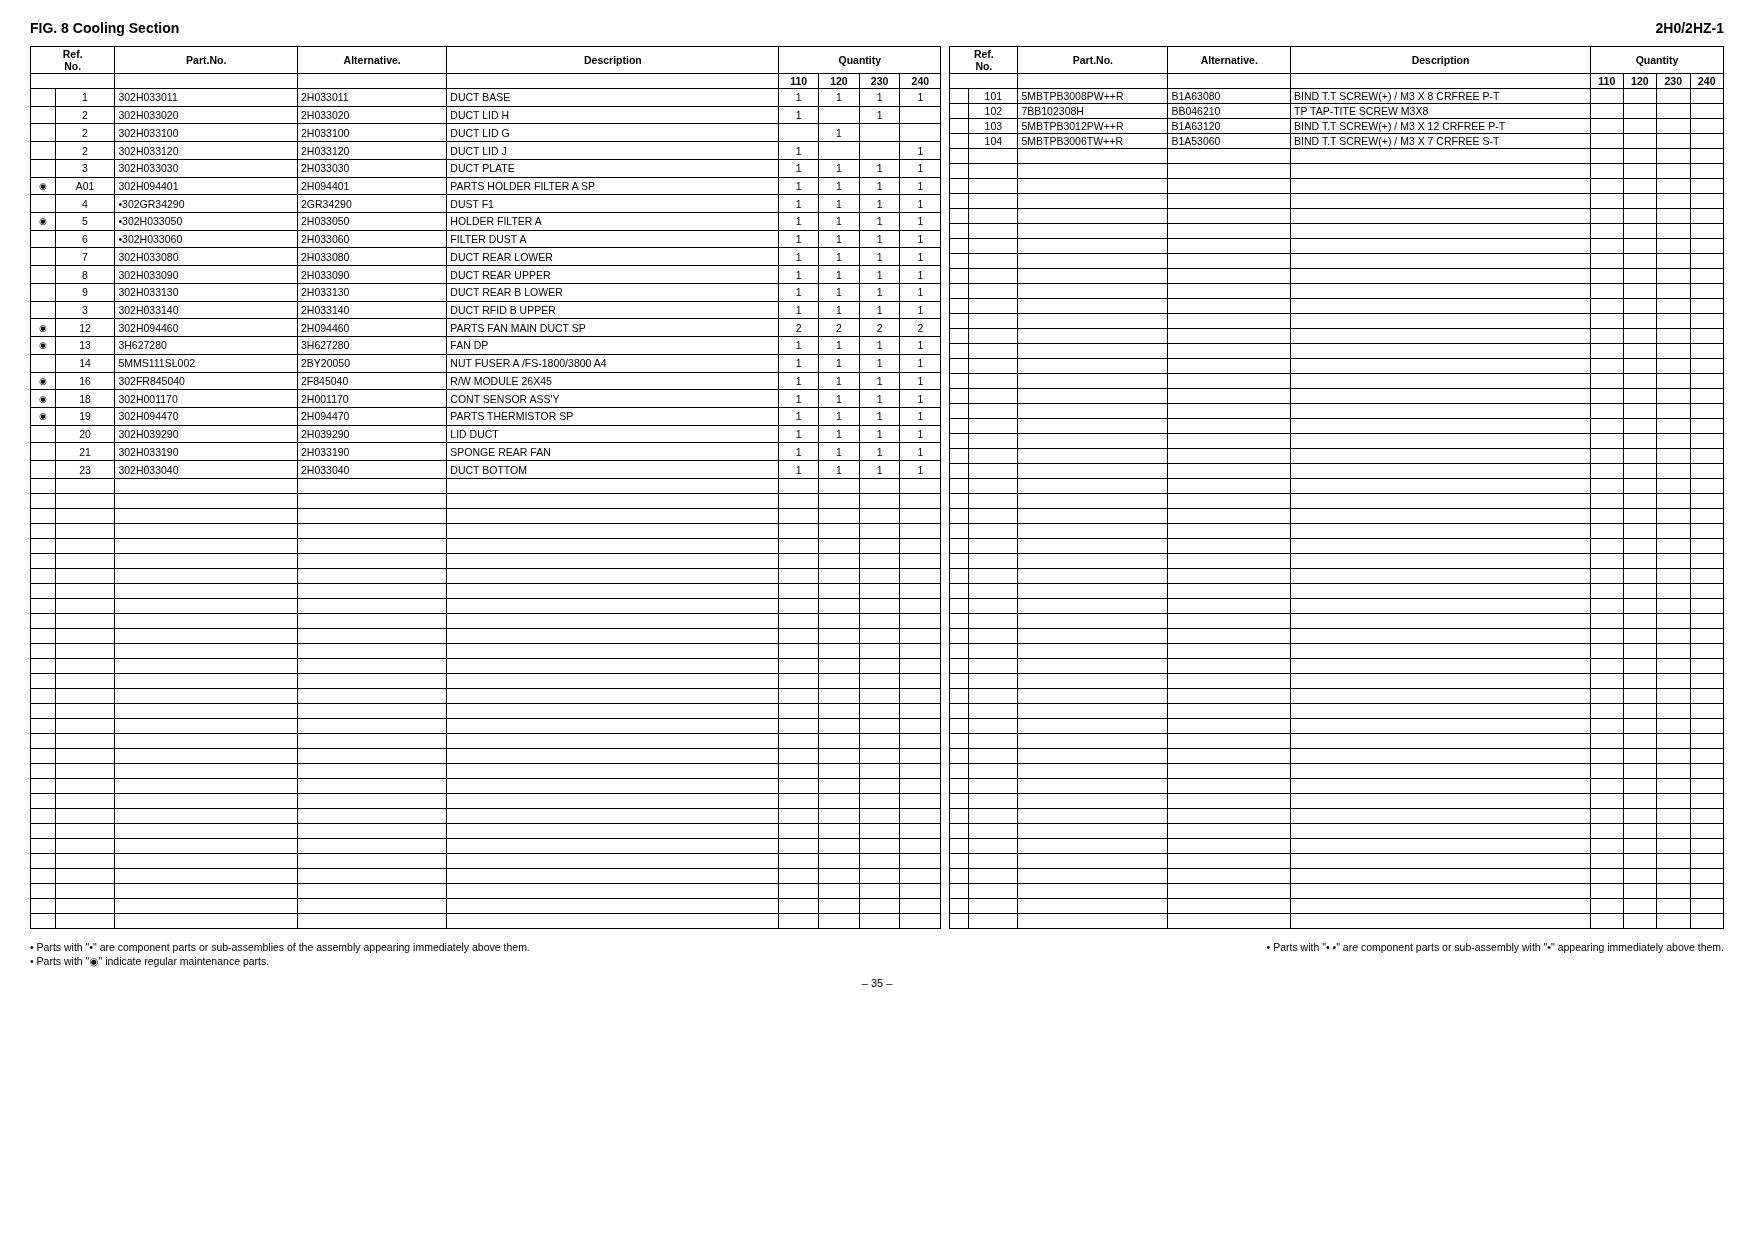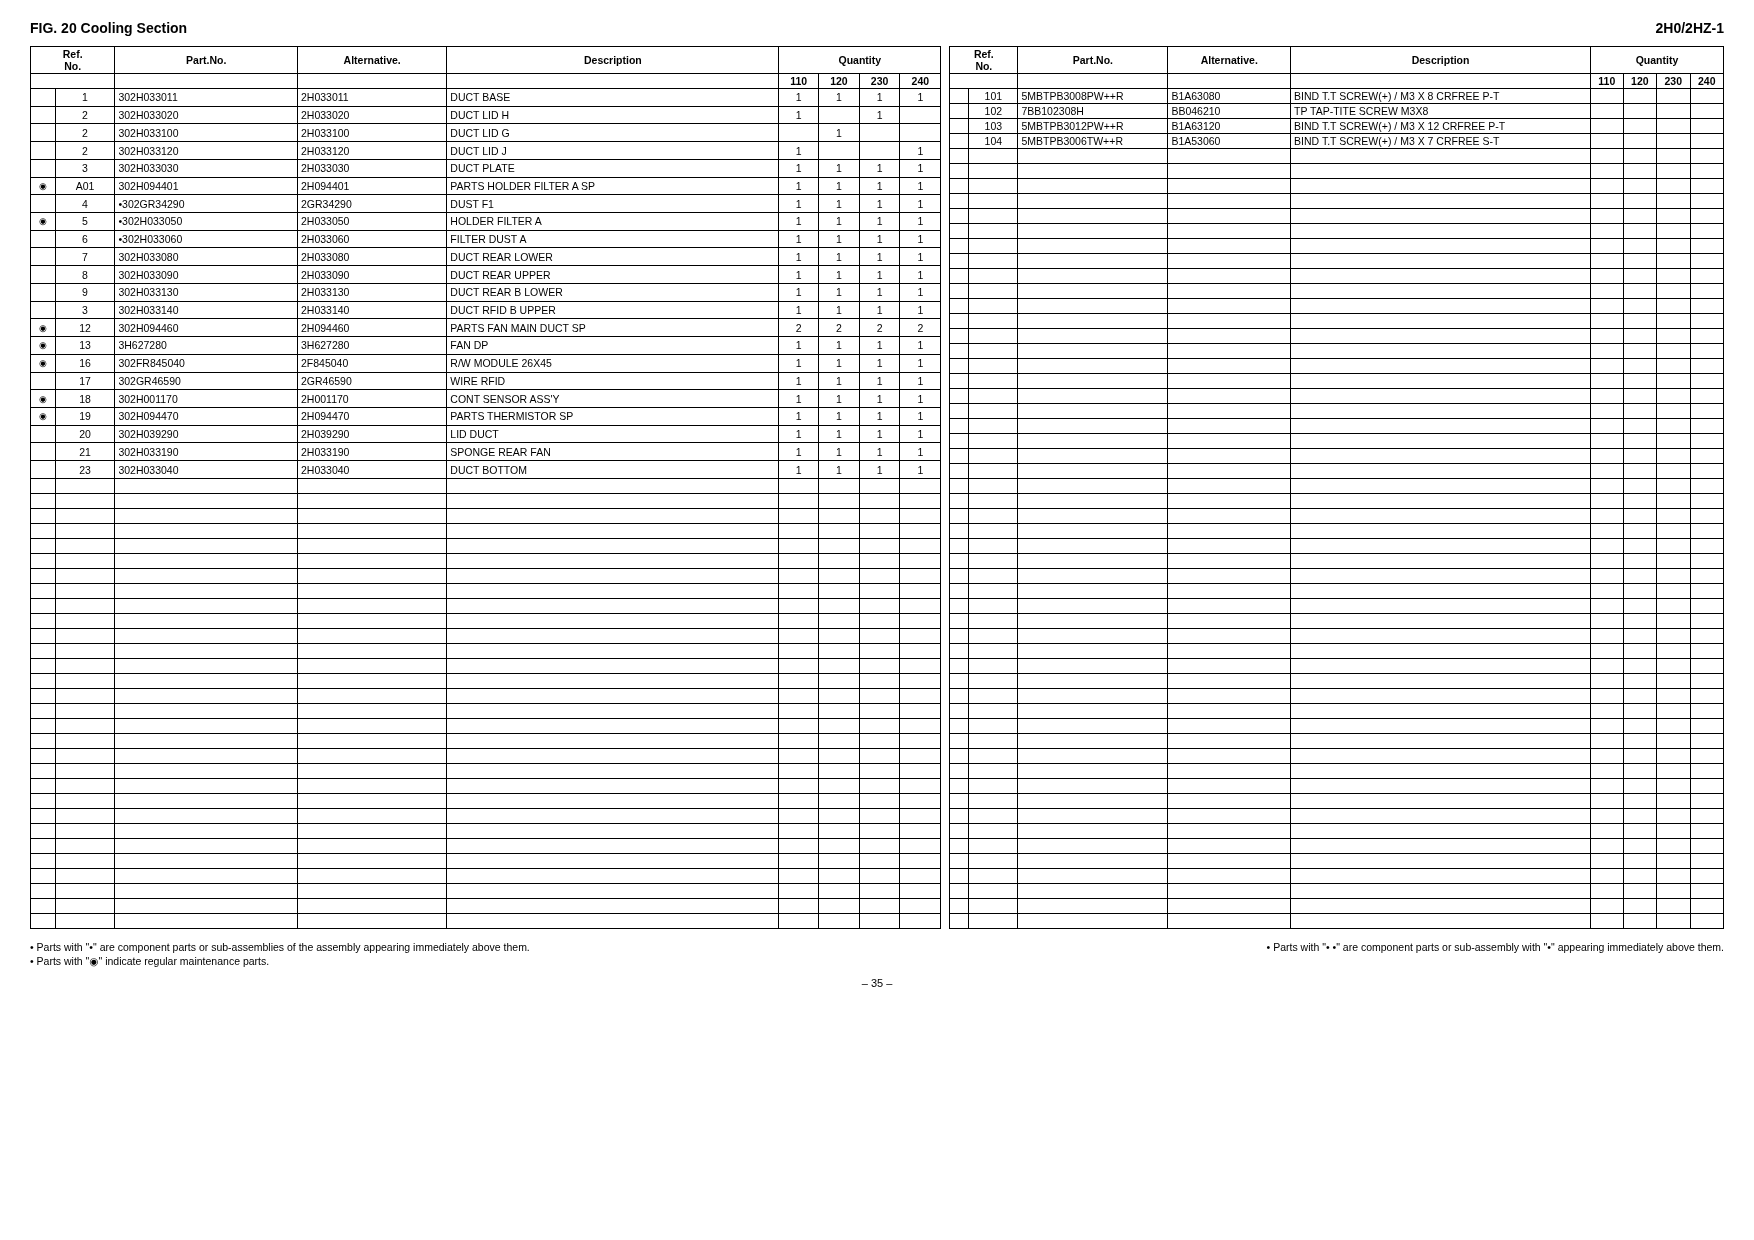--- a/index.html
+++ b/index.html
@@ -71,21 +71,21 @@
     .page-number {
       text-align: center;
       margin-top: 8px;
       font-size: 11px;
     }
   </style>
 </head>
 <body>
 
 <div class="page-title">
-  <span>FIG.  20  Cooling Section</span>
+  <span>FIG.  8  Cooling Section</span>
   <span>2H0/2HZ-1</span>
 </div>
 
 <div class="tables-wrapper">
 
   <table class="parts-table">
     <thead>
       <tr>
         <th colspan="2" class="col-ref">Ref.<br>No.</th>
         <th class="col-part">Part.No.</th>
@@ -264,36 +264,36 @@
           <td style="text-align: center; width: 36px;">13</td>
           <td>3H627280</td>
           <td>3H627280</td>
           <td>FAN DP</td>
           <td style="text-align: center; width: 18px;">1</td>
           <td style="text-align: center; width: 18px;">1</td>
           <td style="text-align: center; width: 18px;">1</td>
           <td style="text-align: center; width: 18px;">1</td>
         </tr>
         <tr>
+          <td style="text-align: center; width: 14px; font-size: 9px;"></td>
+          <td style="text-align: center; width: 36px;">14</td>
+          <td>5MMS111SL002</td>
+          <td>2BY20050</td>
+          <td>NUT FUSER A /FS-1800/3800 A4</td>
+          <td style="text-align: center; width: 18px;">1</td>
+          <td style="text-align: center; width: 18px;">1</td>
+          <td style="text-align: center; width: 18px;">1</td>
+          <td style="text-align: center; width: 18px;">1</td>
+        </tr>
+        <tr>
           <td style="text-align: center; width: 14px; font-size: 9px;">◉</td>
           <td style="text-align: center; width: 36px;">16</td>
           <td>302FR845040</td>
           <td>2F845040</td>
           <td>R/W MODULE 26X45</td>
-          <td style="text-align: center; width: 18px;">1</td>
-          <td style="text-align: center; width: 18px;">1</td>
-          <td style="text-align: center; width: 18px;">1</td>
-          <td style="text-align: center; width: 18px;">1</td>
-        </tr>
-        <tr>
-          <td style="text-align: center; width: 14px; font-size: 9px;"></td>
-          <td style="text-align: center; width: 36px;">17</td>
-          <td>302GR46590</td>
-          <td>2GR46590</td>
-          <td>WIRE RFID</td>
           <td style="text-align: center; width: 18px;">1</td>
           <td style="text-align: center; width: 18px;">1</td>
           <td style="text-align: center; width: 18px;">1</td>
           <td style="text-align: center; width: 18px;">1</td>
         </tr>
         <tr>
           <td style="text-align: center; width: 14px; font-size: 9px;">◉</td>
           <td style="text-align: center; width: 36px;">18</td>
           <td>302H001170</td>
           <td>2H001170</td>

